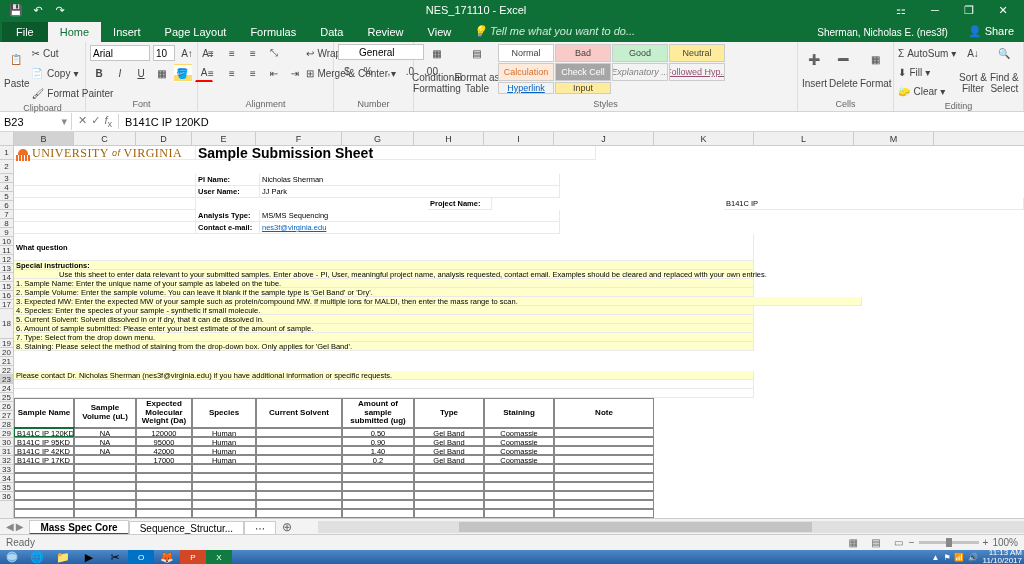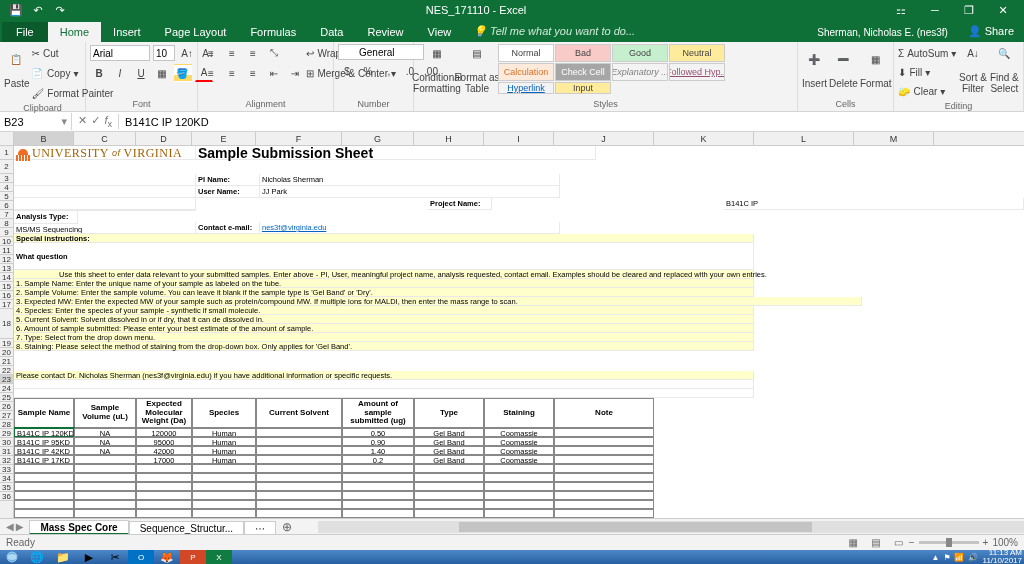--- a/index.html
+++ b/index.html
@@ -367,37 +367,37 @@
       <div class="row " style="height: 12px; line-height: 12px;">
         <div class="c " style="width: 182px;"></div>
         <div class="c cw-E field-label">User Name:</div>
         <div class="c" style="width: 300px;">JJ Park</div>
       </div>
       <div class="row " style="height: 12px; line-height: 12px; justify-content: space-between;">
         <div class="c " style="width: 182px;"></div>
         <div class="c cw-E field-label">Project Name:</div>
         <div class="c" style="width: 300px;">B141C IP</div>
       </div>
-      <div class="row " style="height: 12px; line-height: 12px; flex-direction: column;">
+      <div class="row " style="height: 12px; line-height: 12px;">
         <div class="c " style="width: 182px;"></div>
         <div class="c cw-E field-label">Analysis Type:</div>
         <div class="c" style="width: 300px;">MS/MS Sequencing</div>
       </div>
       <div class="row " style="height: 12px; line-height: 12px;">
         <div class="c " style="width: 182px;"></div>
         <div class="c cw-E field-label">Contact e-mail:</div>
         <div class="c link" style="width: 300px;">nes3f@virginia.edu</div>
       </div>
-      <div class="row " style="height: 9px; line-height: 9px;">
-        <div class="c yellow" style="width: 740px; font-weight: bold;">Special instructions:</div>
-      </div>
       <div class="row " style="height: 27px; line-height: 27px;">
         <div class="c " style="width: 740px; white-space: pre; font-weight: bold;">What question
 will the expected
 data answer?</div>
+      </div>
+      <div class="row " style="height: 9px; line-height: 9px;">
+        <div class="c yellow" style="width: 740px; font-weight: bold;">Special instructions:</div>
       </div>
       <div class="row " style="height: 9px; line-height: 9px;">
         <div class="c yellow" style="width: 740px; padding-left: 45px;">Use this sheet to enter data relevant to your submitted samples. Enter above - PI, User, meaningful project name, analysis requested, contact email. Examples should be cleared and replaced with your own entries.</div>
       </div>
       <div class="row " style="height: 9px; line-height: 9px;">
         <div class="c yellow" style="width: 740px;">1. Sample Name:  Enter the unique name of your sample as labeled on the tube.</div>
       </div>
       <div class="row " style="height: 9px; line-height: 9px;">
         <div class="c yellow" style="width: 740px;">2. Sample Volume:  Enter the sample volume. You can leave it blank if the sample type is 'Gel Band' or 'Dry'.</div>
       </div>

